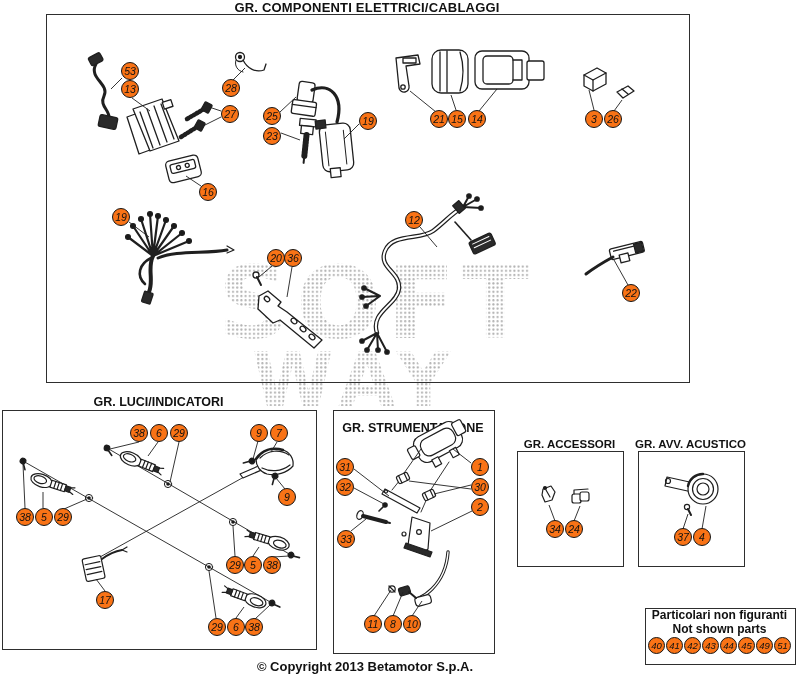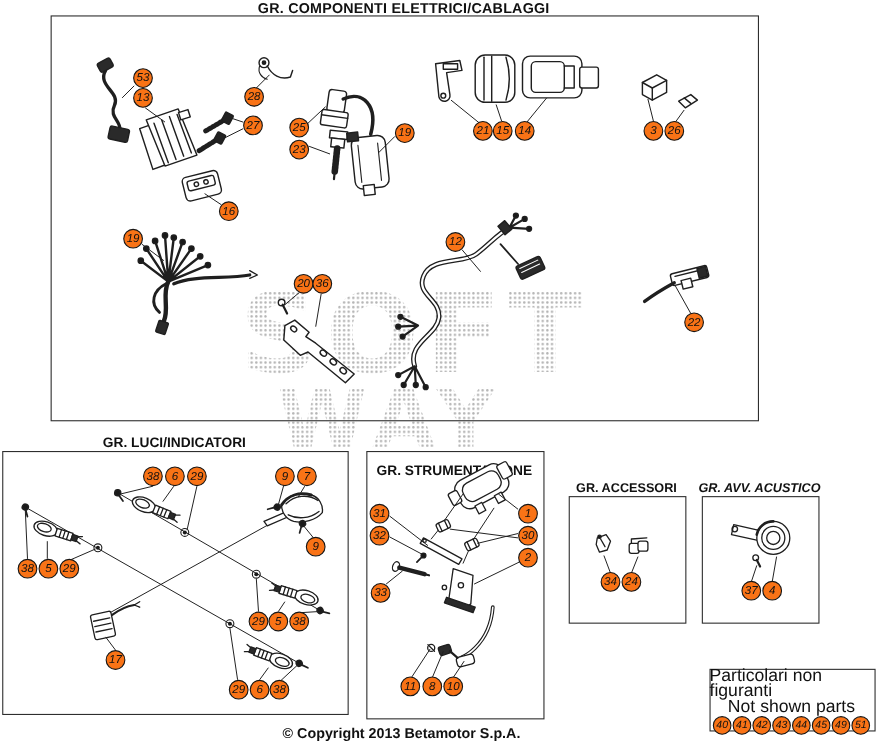--- a/index.html
+++ b/index.html
@@ -11,42 +11,42 @@
   .t-sub{font-size:12.5px;}
   .t-small{font-size:11.5px;}
   #art{position:absolute;left:0;top:0;z-index:2;}
   #callouts{position:absolute;left:0;top:0;width:800px;height:682px;z-index:3;pointer-events:none;}
   .callout{position:absolute;width:18px;height:18px;border:1.3px solid #161616;border-radius:50%;
            background:#f97316;display:flex;align-items:center;justify-content:center;
            font-size:10.5px;line-height:1;box-sizing:border-box;font-style:italic;}
   .callout.small{position:static;width:17px;height:17px;font-size:9.5px;margin:0 .5px;flex:none;}
   .notshown-inner{position:absolute;left:645px;top:608px;width:149px;height:55px;z-index:3;
       display:flex;flex-direction:column;align-items:center;justify-content:flex-start;}
-  .ns-line{font-weight:normal;font-size:16px;line-height:14px;}
+  .ns-line{font-weight:bold;font-size:12px;line-height:14px;}
   #notshown-row{display:flex;flex-direction:row;justify-content:center;margin-top:1px;}
   .copyright{position:absolute;left:230px;top:659px;width:270px;text-align:center;
              font-size:13px;font-weight:bold;z-index:3;}
 </style>
 </head>
 <body>
 
 <div class="page">
 
   <div class="box" style="left:46px;top:14px;width:642px;height:367px;"></div>
   <div class="box" style="left:2px;top:410px;width:313px;height:238px;"></div>
   <div class="box" style="left:333px;top:410px;width:160px;height:242px;"></div>
   <div class="box" style="left:517px;top:451px;width:105px;height:114px;"></div>
   <div class="box" style="left:638px;top:451px;width:105px;height:114px;"></div>
   <div class="box" style="left:645px;top:608px;width:149px;height:55px;"></div>
 
   <div class="sec-title t-sub" style="left:2px;top:395px;width:313px;">GR. LUCI/INDICATORI</div>
   <div class="sec-title t-main" style="left:46px;top:0px;width:642px;">GR. COMPONENTI ELETTRICI/CABLAGGI</div>
   <div class="sec-title t-sub" style="left:333px;top:395px;width:160px;margin-top:26px;">GR. STRUMENTAZIONE</div>
   <div class="sec-title t-small" style="left:517px;top:438px;width:105px;">GR. ACCESSORI</div>
-  <div class="sec-title t-small" style="left:628px;top:438px;width:125px;font-style:italic;">GR. AVV. ACUSTICO</div>
+  <div class="sec-title t-small" style="left:628px;top:438px;width:125px;">GR. AVV. ACUSTICO</div>
 
   <div class="notshown-inner">
     <div class="ns-line">Particolari non figuranti</div>
     <div class="ns-line">Not shown parts</div>
     <div id="notshown-row">
         <div class="callout small">40</div>
         <div class="callout small">41</div>
         <div class="callout small">42</div>
         <div class="callout small">43</div>
         <div class="callout small">44</div>

